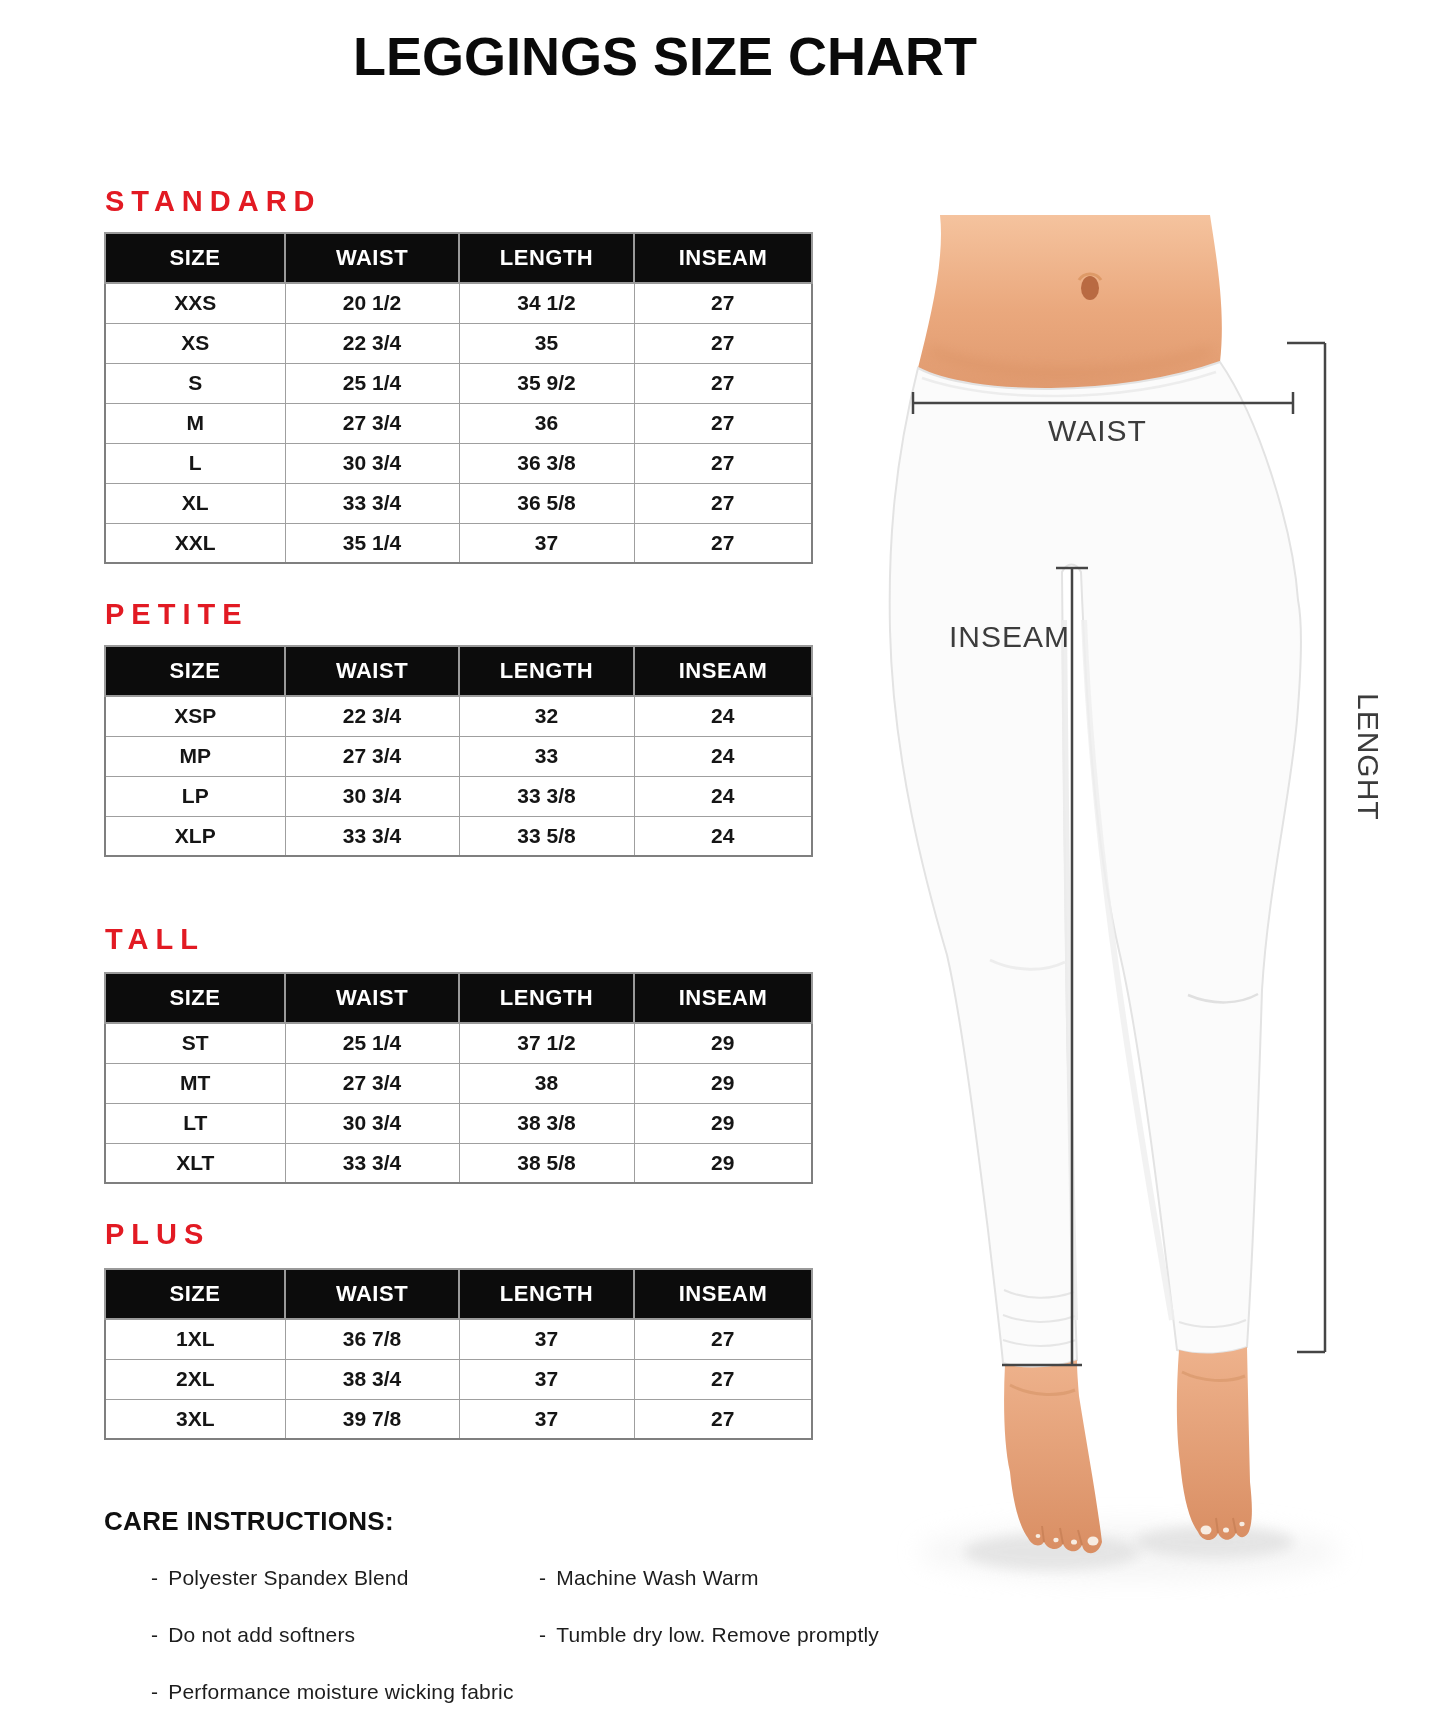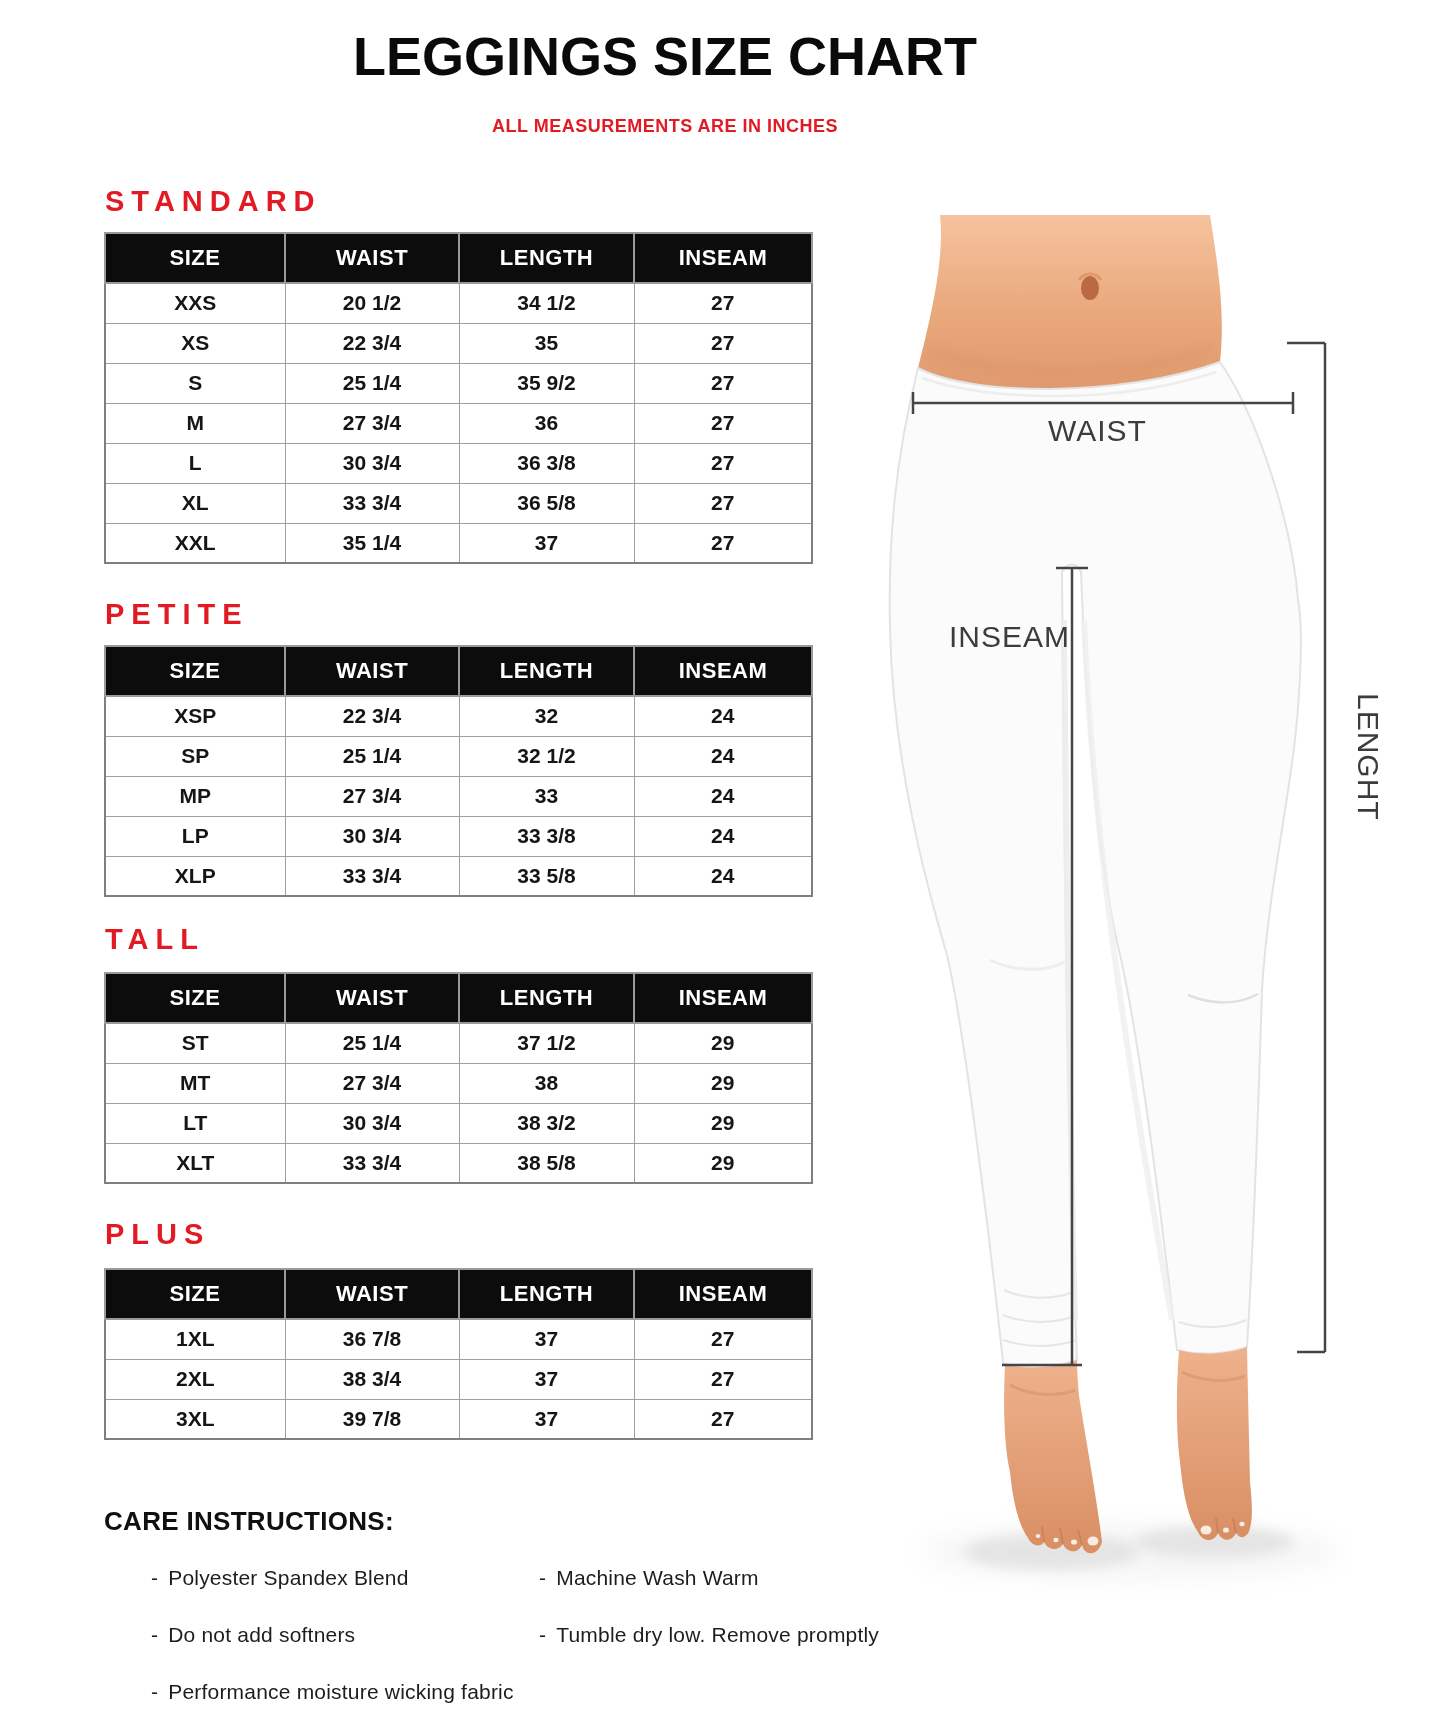--- a/index.html
+++ b/index.html
@@ -53,21 +53,20 @@
   .waist-label { left:1048px; top:414px; }
   .inseam-label { left:949px; top:620px; }
   .length-label { left:1385px; top:693px; transform:rotate(90deg); transform-origin:0 0; }
 </style>
 </head>
 <body>
 
 <div class="canvas">
 
   <div class="title">LEGGINGS SIZE CHART</div>
-  <div class="subtitle">ALL MEASUREMENTS ARE IN INCHES</div>
 
   <div class="section-label l-standard">STANDARD</div>
   <table class="size-table t-standard">
     <colgroup>
         <col class="c1">
         <col class="c2">
         <col class="c3">
         <col class="c4">
       </colgroup>
     <tbody>
@@ -137,26 +136,20 @@
       <th>LENGTH</th>
       <th>INSEAM</th>
     </tr>
     <tr>
       <td>XSP</td>
       <td>22 3/4</td>
       <td>32</td>
       <td>24</td>
     </tr>
     <tr>
-      <td>SP</td>
-      <td>25 1/4</td>
-      <td>32 1/2</td>
-      <td>24</td>
-    </tr>
-    <tr>
       <td>MP</td>
       <td>27 3/4</td>
       <td>33</td>
       <td>24</td>
     </tr>
     <tr>
       <td>LP</td>
       <td>30 3/4</td>
       <td>33 3/8</td>
       <td>24</td>
@@ -193,21 +186,21 @@
     </tr>
     <tr>
       <td>MT</td>
       <td>27 3/4</td>
       <td>38</td>
       <td>29</td>
     </tr>
     <tr>
       <td>LT</td>
       <td>30 3/4</td>
-      <td>38 3/2</td>
+      <td>38 3/8</td>
       <td>29</td>
     </tr>
     <tr>
       <td>XLT</td>
       <td>33 3/4</td>
       <td>38 5/8</td>
       <td>29</td>
     </tr>
   </tbody>
     </table>

